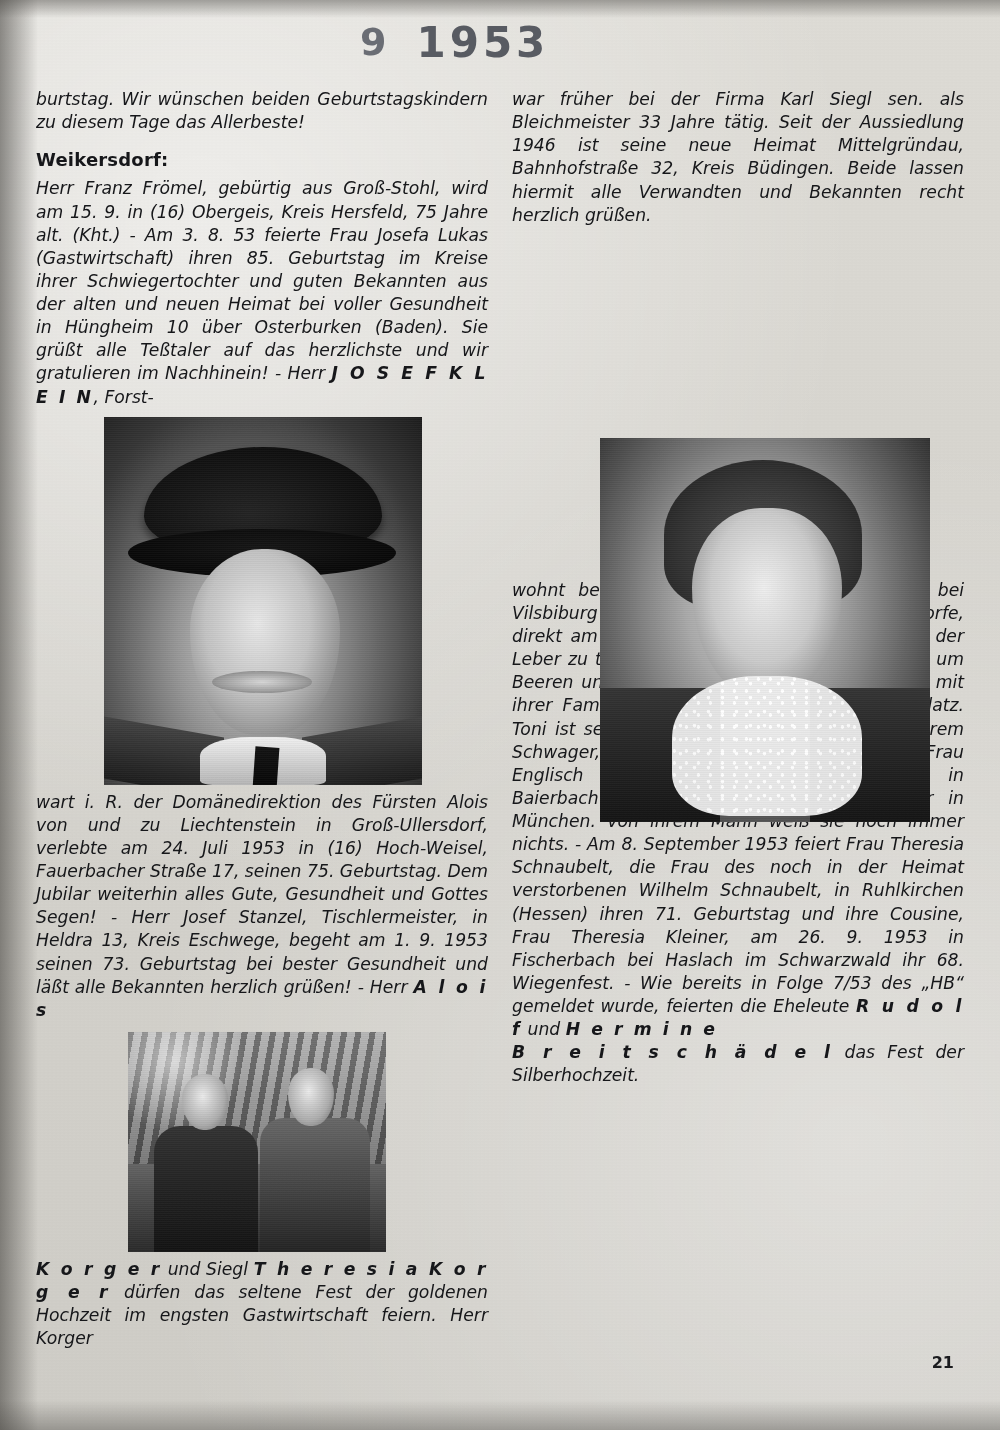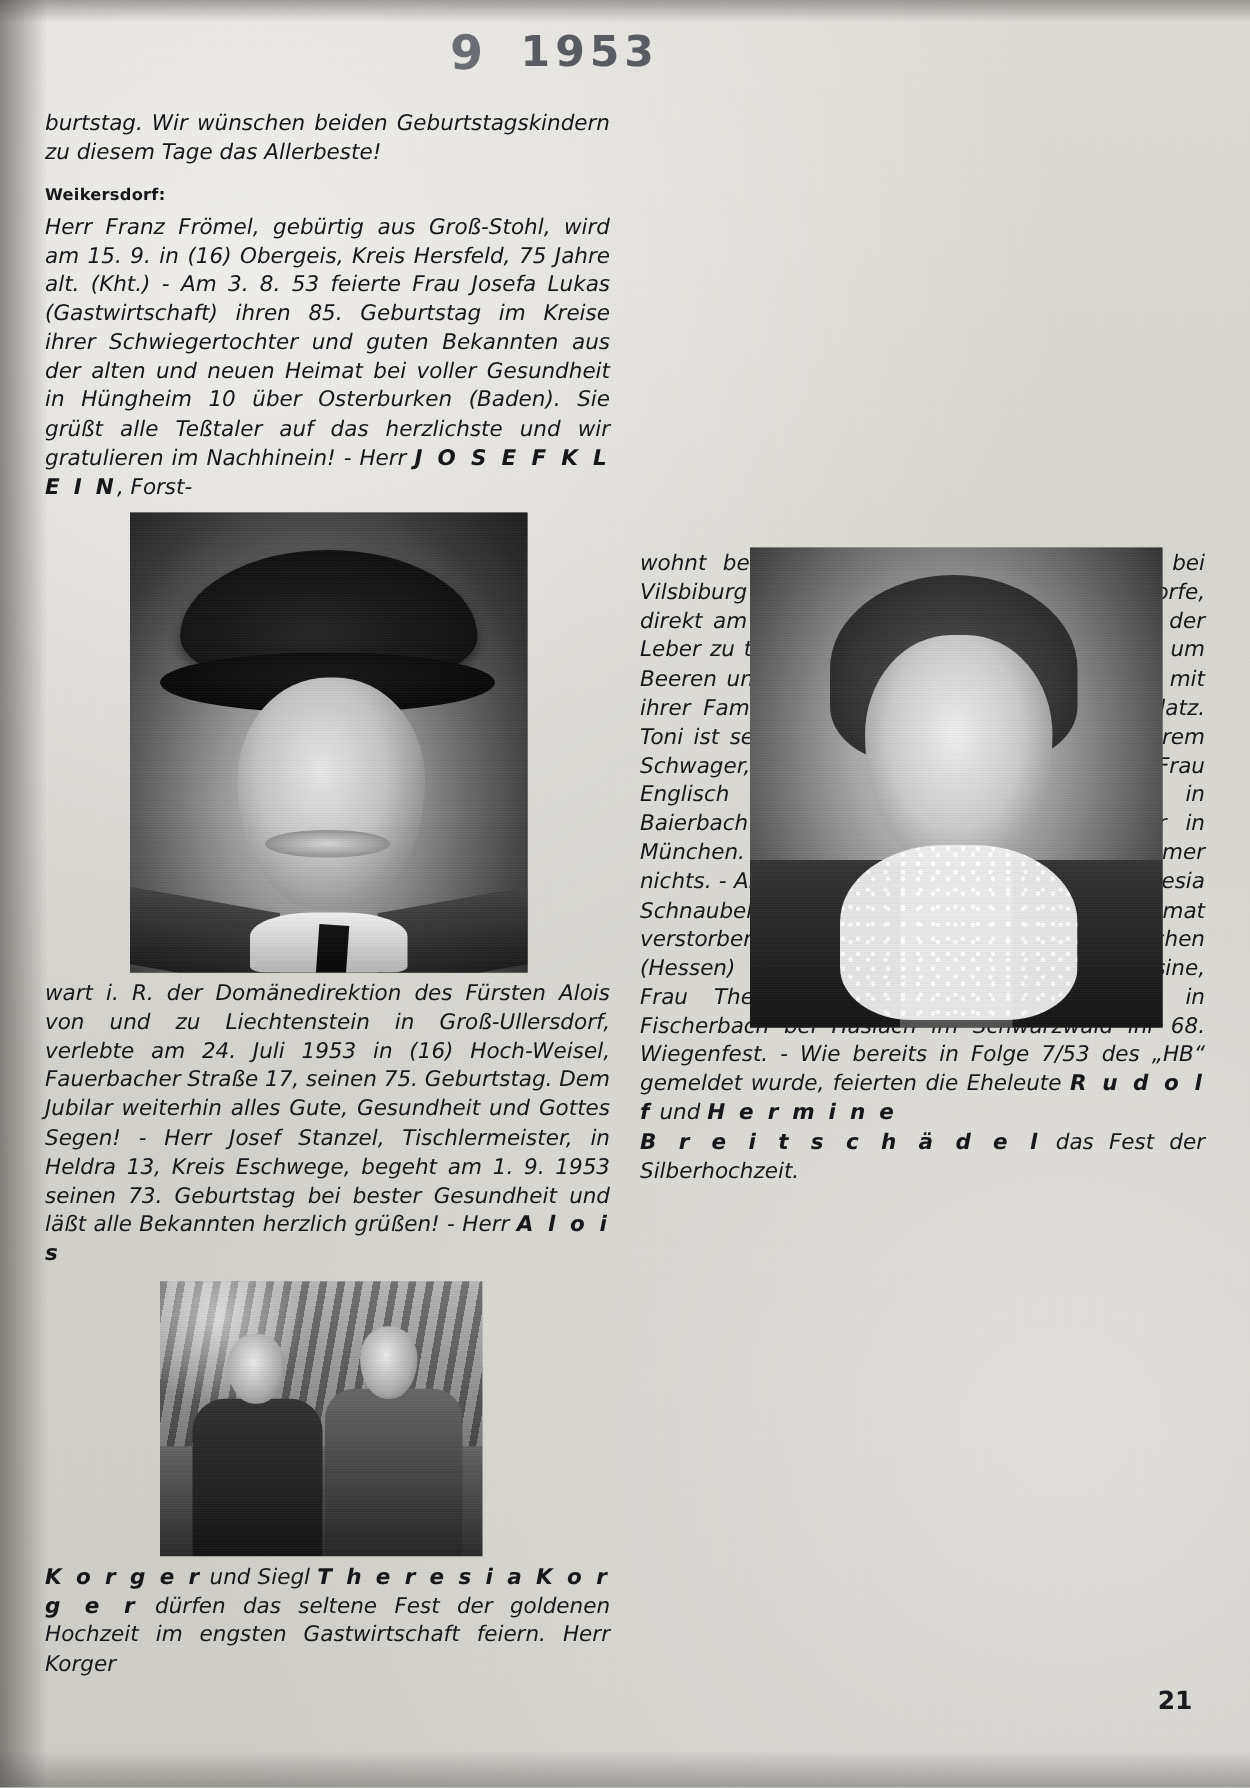--- a/index.html
+++ b/index.html
@@ -50,21 +50,21 @@
     color: #5d6068;
     font-family: "DejaVu Sans", sans-serif;
     font-weight: bold;
     letter-spacing: 2px;
   }
   .issue-num {
     font-size: 38px;
     color: #6a6d74;
   }
   .issue-year {
-    font-size: 34px;
+    font-size: 42px;
     color: #585b62;
     letter-spacing: 4px;
   }
 
   
   .col {
     position: absolute;
     top: 88px;
     width: 452px;
     font-family: "DejaVu Sans", sans-serif;
@@ -74,21 +74,21 @@
     text-align: justify;
     text-justify: inter-word;
     -webkit-hyphens: manual;
     hyphens: manual;
   }
   .col-left { left: 36px; }
   .col-right { left: 512px; }
 
   .heading {
     font-weight: bold;
-    font-size: 13px;
+    font-size: 18px;
     margin: 14px 0 5px 0;
     letter-spacing: 0.2px;
   }
   .heading:first-child { margin-top: 0; }
 
   p.body {
     margin: 0 0 0 0;
     font-style: italic;
   }
 
@@ -239,21 +239,21 @@
   }
   .photo-couple .w-body { left: 26px; width: 104px; height: 126px; border-radius: 26px 26px 0 0; }
   .photo-couple .m-body { left: 132px; width: 110px; height: 134px; border-radius: 24px 24px 0 0;
     background: linear-gradient(180deg, #6e685c, #2a2822); }
 
   
   .page-number {
     position: absolute;
     right: 46px;
     bottom: 58px;
-    font-size: 20px;
+    font-size: 16px;
     font-weight: bold;
     color: #1a1b1e;
     font-family: "DejaVu Sans", sans-serif;
   }
 
   
   .gutter {
     position: absolute;
     left: 0; top: 0; bottom: 0; width: 38px;
     background: linear-gradient(90deg, rgba(60,58,54,.55), rgba(60,58,54,0));
@@ -313,20 +313,21 @@
       <div class="w-head"></div>
       <div class="m-head"></div>
       <div class="noise"></div>
     </div>
 
     <p class="body"><span class="sp">K o r g e r</span><span> und Siegl </span><span class="sp">T h e r e s i a  K o r g e r</span><span> dürfen das seltene Fest der goldenen Hochzeit im engsten Gastwirtschaft feiern. Herr Korger</span></p>
   </div>
 
   <div class="col col-right">
 
+    <p class="body">war früher bei der Firma Karl Siegl sen. als Bleichmeister 33 Jahre tätig. Seit der Aussiedlung 1946 ist seine neue Heimat Mittelgründau, Bahnhofstraße 32, Kreis Büdingen. Beide lassen hiermit alle Verwandten und Bekannten recht herzlich grüßen.</p>
 
 
 
     <div style="height:352px"></div>
 
     <p class="body"><span>wohnt bei ihrer Tochter Dolfi in Trauterfing bei Vilsbiburg (Niederbayern), ganz abseits vom Dorfe, direkt am Waldrand. Im Frühjahr hatte sie mit der Leber zu tun, jetzt geht sie wieder in den Wald um Beeren und Holz. Ihre älteste Tochter Marie ist mit ihrer Familie noch immer in der Nähe von Glatz. Toni ist seit einigen Wochen in Eßlingen bei ihrem Schwager, da dieser gebaut hat. Peppi, die Frau Englisch vom Schönberger Stadtbad, ist in Baierbach im Pfarrhof und ihr Sohn Walter in München. Von ihrem Mann weiß sie noch immer nichts. - Am 8. September 1953 feiert Frau Theresia Schnaubelt, die Frau des noch in der Heimat verstorbenen Wilhelm Schnaubelt, in Ruhlkirchen (Hessen) ihren 71. Geburtstag und ihre Cousine, Frau Theresia Kleiner, am 26. 9. 1953 in Fischerbach bei Haslach im Schwarzwald ihr 68. Wiegenfest. - Wie bereits in Folge 7/53 des „HB“ gemeldet wurde, feierten die Eheleute </span><span class="sp">R u d o l f</span><span> und </span><span class="sp">H e r m i n e</span><br><span class="sp">B r e i t s c h ä d e l</span><span> das Fest der Silberhochzeit.</span></p>
   </div>
 
   <div class="photo photo-woman">
     <div class="dressL"></div>

